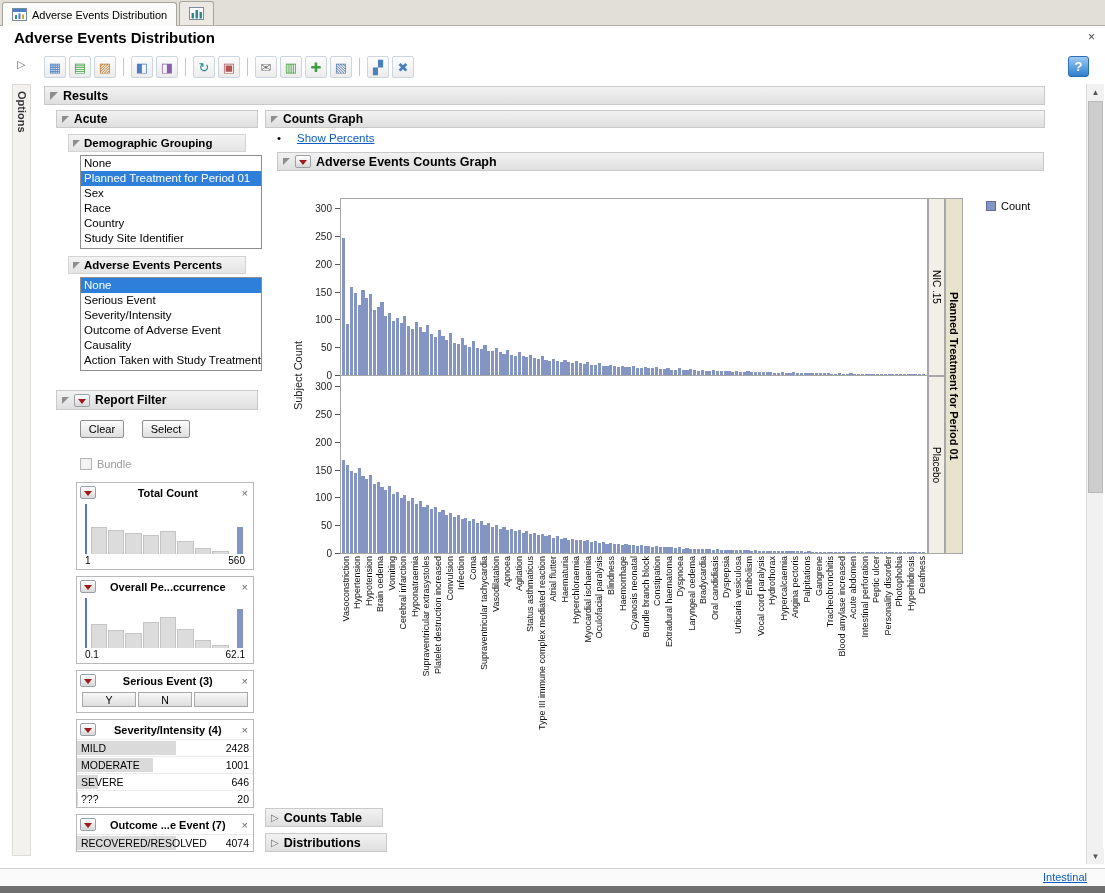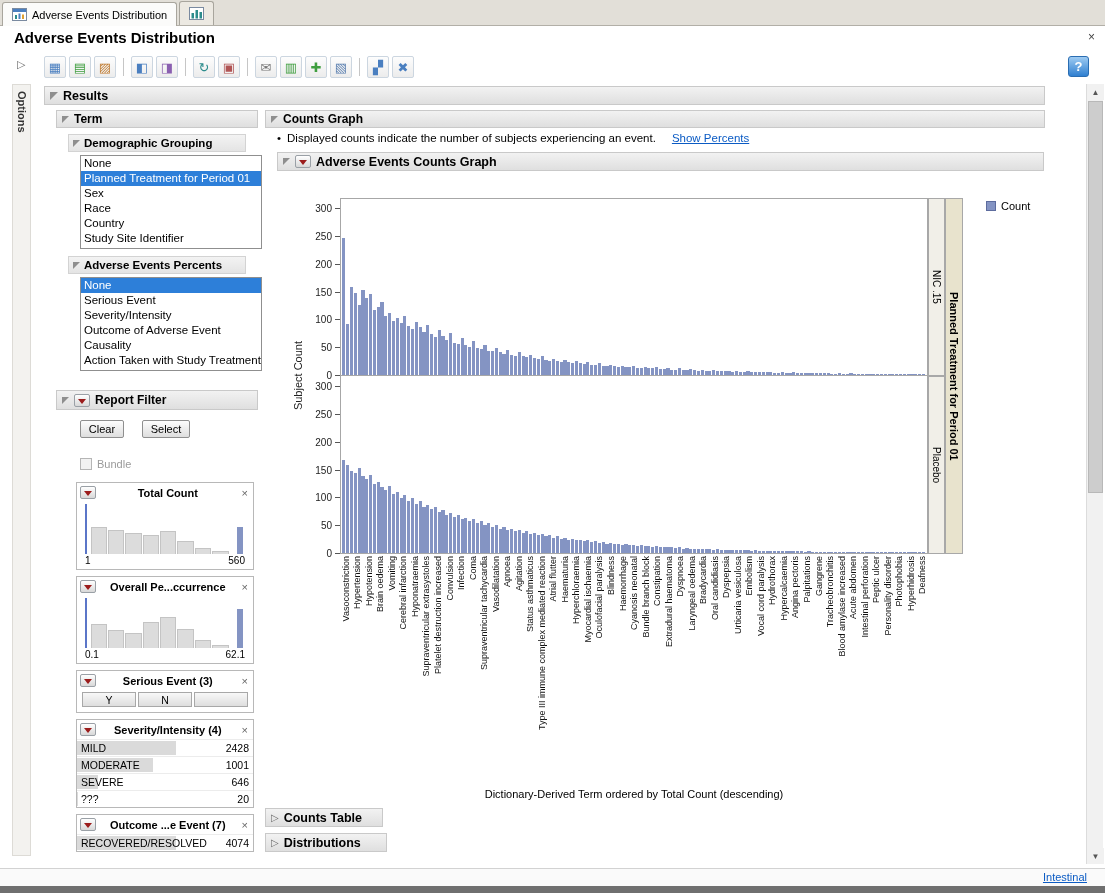--- a/index.html
+++ b/index.html
@@ -191,21 +191,21 @@
   <div id="options-label" class="vdown">Options</div>
 </div>
 
 <div class="obar" style="left:44px; top:86px; width:1001px;">
   <span class="disc-open"></span>
   <span class="olabel">Results</span>
 </div>
 
 <div class="obar" style="left:56px; top:110px; width:202px; height:18px;">
   <span class="disc-open small"></span>
-  <span class="olabel" style="font-size:12px;">Term</span>
+  <span class="olabel" style="font-size:12px;">Acute</span>
 </div>
 
 <div class="subbar" style="left:68px; top:134px; width:178px;">
   <span class="disc-open small"></span>
   <span class="olabel">Demographic Grouping</span>
 </div>
 <div class="listbox" id="demo-list" style="left:80px; top:155px; height:94px;">
     <div class="lrow">None</div>
     <div class="lrow sel">Planned Treatment for Period 01</div>
     <div class="lrow">Sex</div>
@@ -342,21 +342,20 @@
       </div>
     </div>
   </div>
 
 <div class="obar" style="left:265px; top:110px; width:780px; height:18px;">
   <span class="disc-open small"></span>
   <span class="olabel" style="font-size:12px;">Counts Graph</span>
 </div>
 <div id="note-row">
   <span>•</span>
-  <span>Displayed counts indicate the number of subjects experiencing an event.</span>
   <span id="show-percents">Show Percents</span>
 </div>
 <div class="obar" style="left:277px; top:152px; width:767px;">
   <span class="disc-open small"></span>
   <span class="rtb"></span>
   <span class="olabel">Adverse Events Counts Graph</span>
 </div>
 
 <div id="chart">
   <div id="ylabel">
@@ -869,21 +868,20 @@
       <div class="xcell">
         <span class="vup">Photophobia</span>
       </div>
       <div class="xcell">
         <span class="vup">Hyperhidrosis</span>
       </div>
       <div class="xcell">
         <span class="vup">Deafness</span>
       </div>
     </div>
-  <div id="xcaption">Dictionary-Derived Term ordered by Total Count (descending)</div>
 </div>
 
 <div class="obar" style="left:265px; top:808px; width:118px;">
   <span class="disc-closed">▷</span>
   <span class="olabel">Counts Table</span>
 </div>
 <div class="obar" style="left:265px; top:833px; width:122px;">
   <span class="disc-closed">▷</span>
   <span class="olabel">Distributions</span>
 </div>

